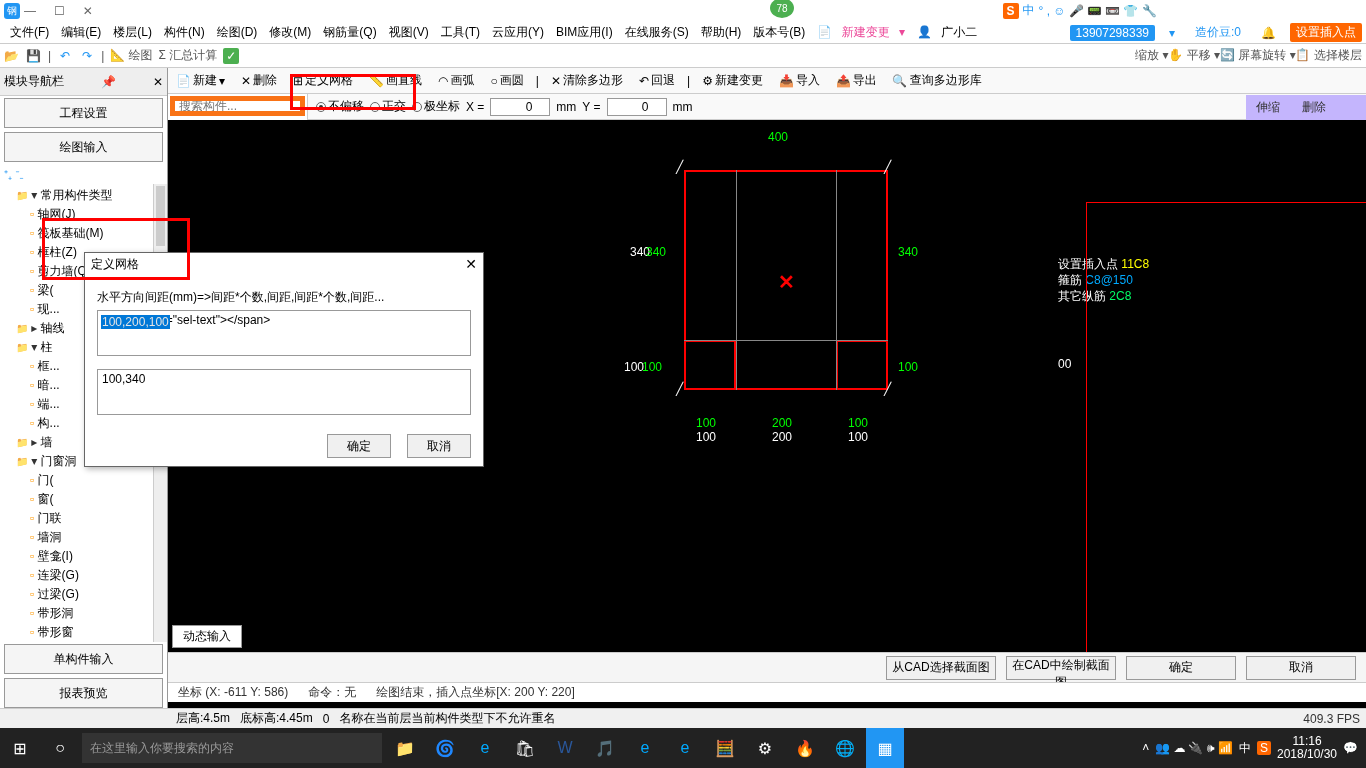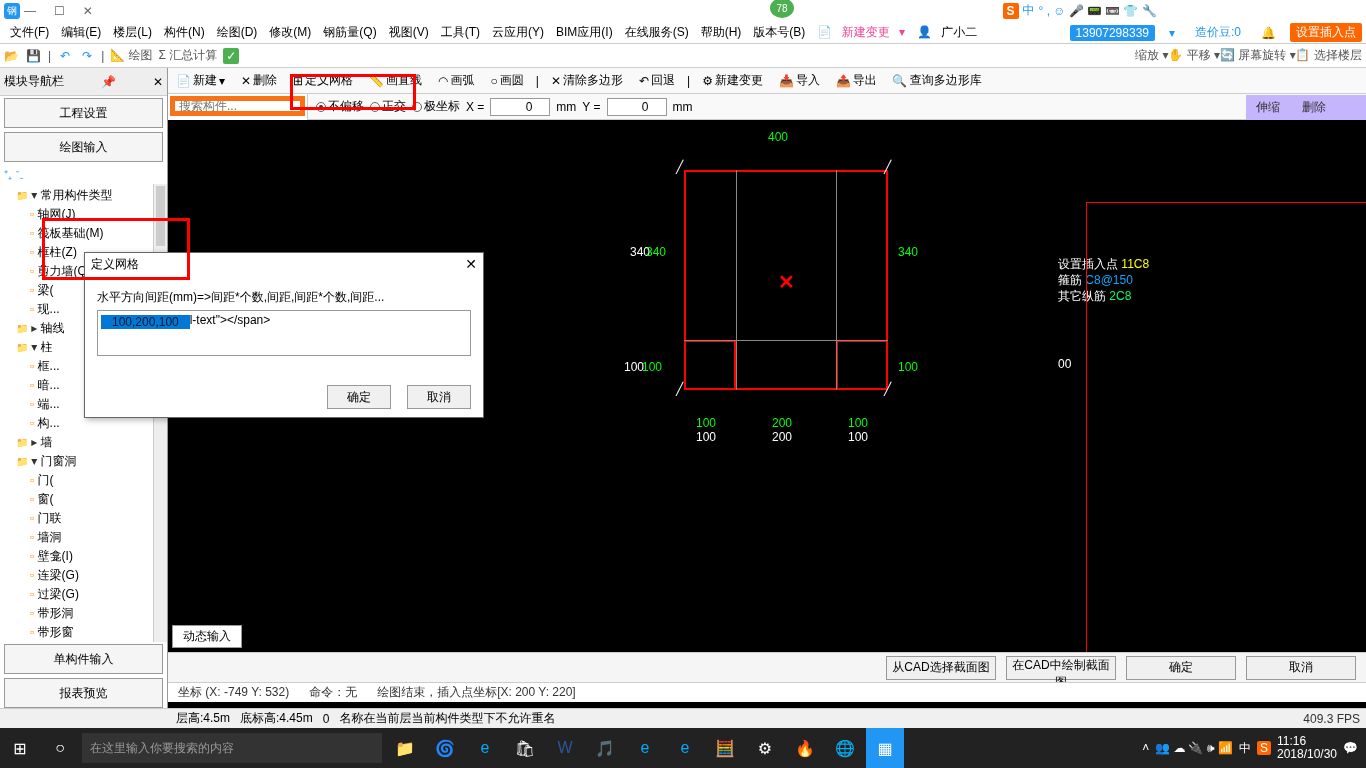--- a/index.html
+++ b/index.html
@@ -97,21 +97,21 @@
 
 .hl { position:absolute; border:3px solid red; z-index:200; pointer-events:none;}
 .footbar1 { height:20px; display:flex; align-items:center; padding:0 6px; gap:10px; background:#f0f0f0; border-top:1px solid #ccc;}
 .footbar1 .fps{ margin-left:auto; color:#333;}
 .taskbar { height:40px; background:#222; display:flex; align-items:center; color:#fff; position:absolute; bottom:0; left:0; right:0;}
 .taskbar .start { width:40px; height:40px; display:flex; align-items:center; justify-content:center; font-size:16px;}
 .taskbar .search { flex:0 0 300px; height:30px; background:#333; display:flex; align-items:center; padding:0 8px; color:#999; margin-left:2px;}
 .taskbar .icons { display:flex; gap:2px; margin-left:4px;}
 .taskbar .icons .tico { width:38px; height:40px; display:flex; align-items:center; justify-content:center; font-size:16px;}
 .taskbar .tray { margin-left:auto; display:flex; align-items:center; gap:6px; padding:0 8px; font-size:11px;}
-.taskbar .time { text-align:left; line-height:13px;}
+.taskbar .time { text-align:center; line-height:13px;}
 </style>
 </head>
 <body>
 
 <div class="titlebar">
   <div class="appicon">钢</div>
   <div class="winbtns">
     <span>—</span>
     <span>☐</span>
     <span>✕</span>
@@ -304,21 +304,21 @@
 
       <div class="dyn-input">动态输入</div>
 
       <div class="bottom-btns">
         <button>从CAD选择截面图</button>
         <button>在CAD中绘制截面图</button>
         <button>确定</button>
         <button>取消</button>
       </div>
       <div class="statusbar1">
-        <span>坐标 (X: -749 Y: 532)</span>
+        <span>坐标 (X: -611 Y: 586)</span>
         <span>命令：无</span>
         <span>绘图结束，插入点坐标[X: 200 Y: 220]</span>
       </div>
     </div>
   </div>
 </div>
 
 <div class="rightpanel" style="top:68px; width:120px">
   <div class="rp-toolbar">
     <span>伸缩</span>
@@ -327,22 +327,23 @@
 </div>
 
 <div class="modal">
   <div class="mtitle">
       <span>定义网格</span>
       <span class="x">✕</span>
     </div>
   <div class="mbody">
     <div class="lbl">水平方向间距(mm)=&gt;间距*个数,间距,间距*个数,间距...</div>
     <textarea style="">&lt;span class="sel-text"&gt;&lt;/span&gt;</textarea>
-    <div style="margin-top:-44px; margin-left:4px; position:relative;"><span style="background:#0078d7;color:#0f172a;padding:0 11px">100,200,100</span></div>
+    <div style="margin-top:-44px; margin-left:4px; position:relative;"><span style="background:#0078d7;color:#e5e5e5;padding:0 1px">100,200,100</span></div>
     <div style="height:40px"></div>
+    <textarea style="">100,340</textarea>
   </div>
   <div class="mbtns">
     <button>确定</button>
     <button>取消</button>
   </div>
 </div>
 
 <div class="hl" style="left:290px; top:74px; width:126px; height:36px"></div>
 <div class="hl" style="left:42px; top:218px; width:148px; height:62px"></div>
 

